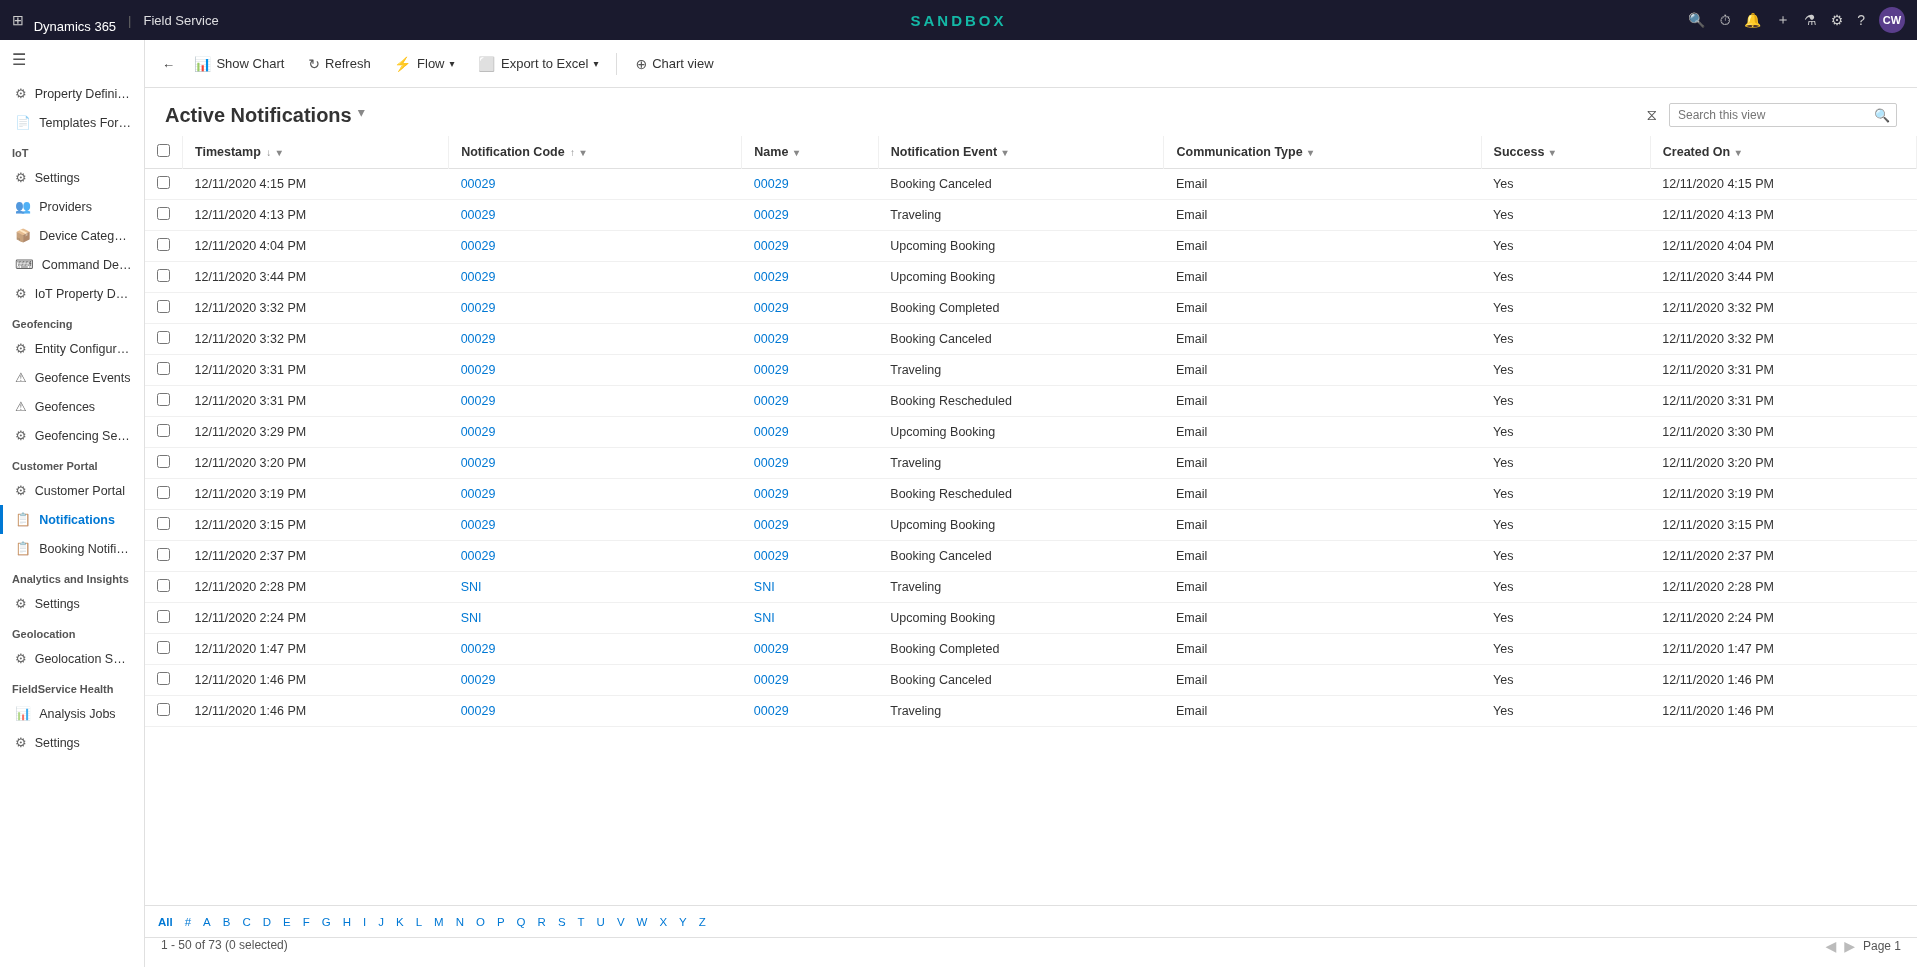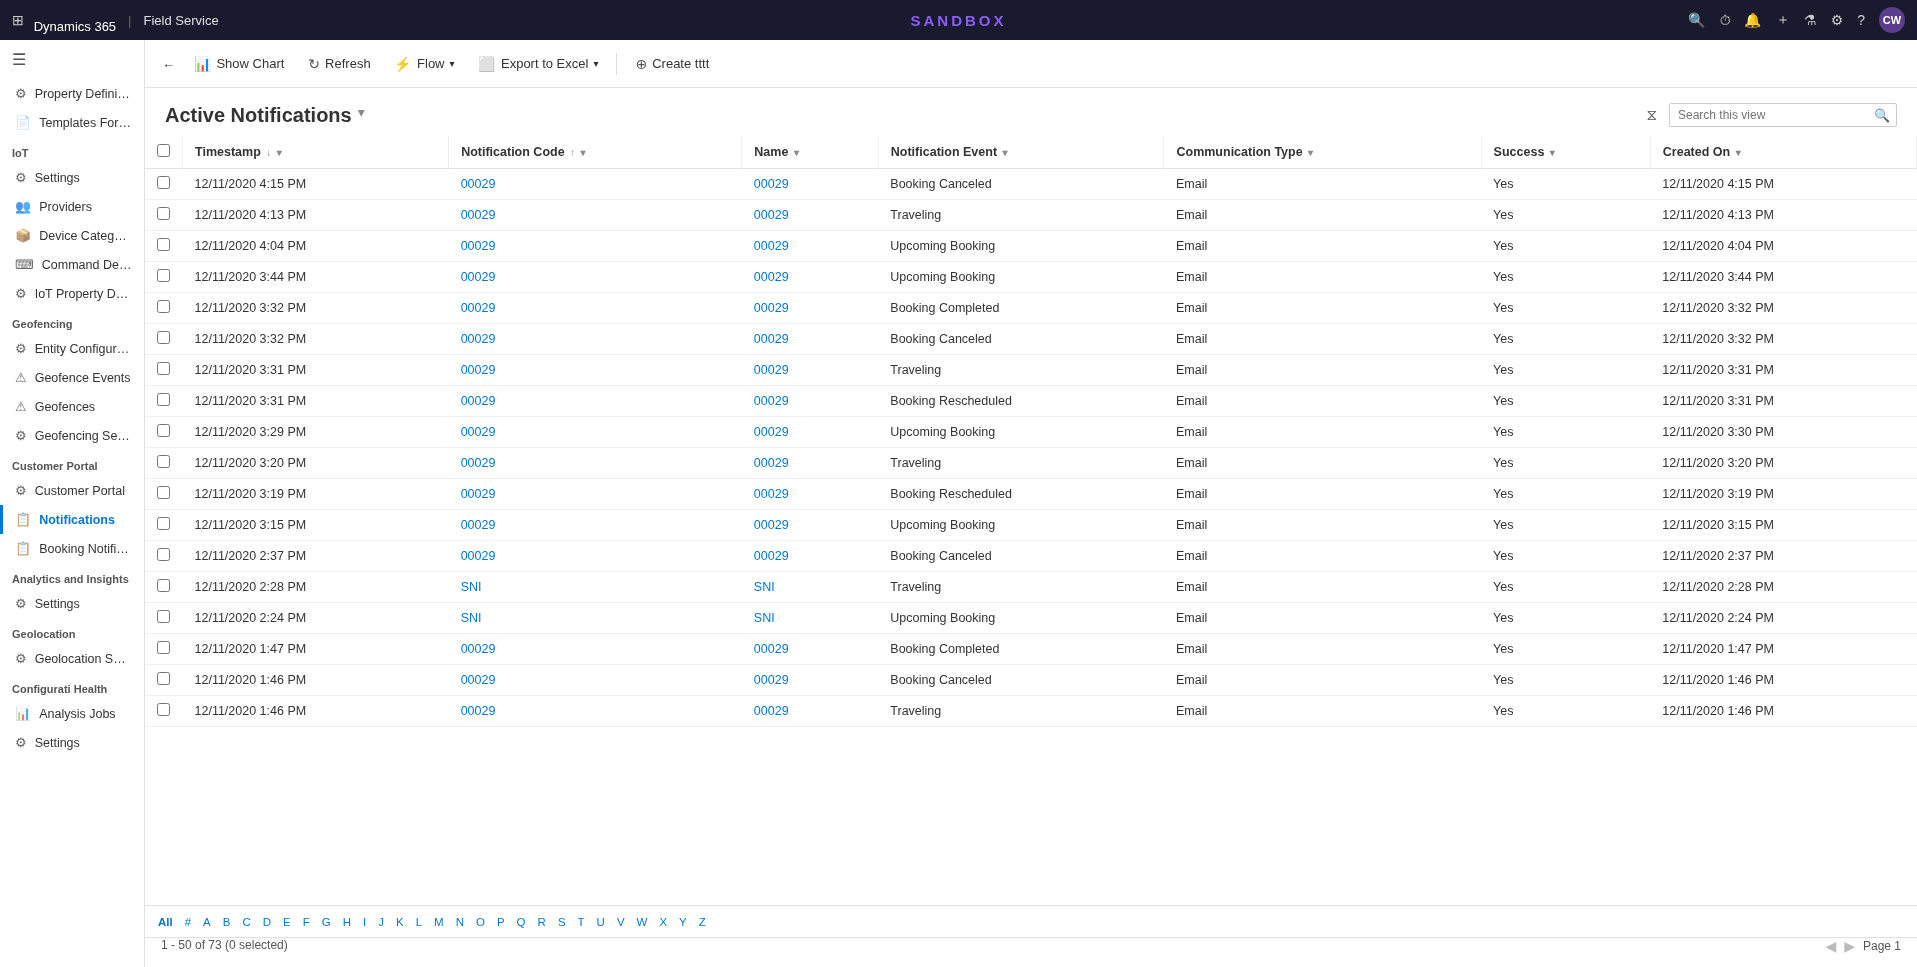--- a/index.html
+++ b/index.html
@@ -9,21 +9,21 @@
     .top-bar {
       background: #1a1a2e;
       height: 40px;
       display: flex;
       align-items: center;
       justify-content: space-between;
       padding: 0 12px;
       flex-shrink: 0;
     }
     .top-bar-left { display: flex; align-items: center; gap: 10px; }
-    .top-bar-title { color: #8b5cf6; font-size: 15px; font-weight: 600; letter-spacing: 3px; position: absolute; left: 50%; transform: translateX(-50%); }
+    .top-bar-title { color: #14b8a6; font-size: 15px; font-weight: 600; letter-spacing: 3px; position: absolute; left: 50%; transform: translateX(-50%); }
     .top-bar-right { display: flex; align-items: center; gap: 14px; margin-left: auto; }
     .top-bar-icon { color: #ccc; font-size: 14px; cursor: pointer; }
     .avatar { background: #5a3e8c; color: #fff; border-radius: 50%; width: 26px; height: 26px; display: flex; align-items: center; justify-content: center; font-size: 11px; font-weight: 600; }
     .app-name { color: #fff; font-size: 13px; margin-top: 12px; }
     .module-name { color: #fff; font-size: 13px; opacity: 0.85; }
 
     
     .main-layout { display: flex; flex: 1; overflow: hidden; }
 
     
@@ -277,21 +277,21 @@
         <div class="sidebar-section-label">Analytics and Insights</div>
         <div class="sidebar-item">
         <span class="icon">⚙</span>
         <span class="sidebar-item-text">Settings</span>
       </div>
         <div class="sidebar-section-label">Geolocation</div>
         <div class="sidebar-item">
         <span class="icon">⚙</span>
         <span class="sidebar-item-text">Geolocation Setti...</span>
       </div>
-        <div class="sidebar-section-label">Configurati Health</div>
+        <div class="sidebar-section-label">FieldService Health</div>
         <div class="sidebar-item">
         <span class="icon">📊</span>
         <span class="sidebar-item-text">Analysis Jobs</span>
       </div>
         <div class="sidebar-item">
         <span class="icon">⚙</span>
         <span class="sidebar-item-text">Settings</span>
       </div>
       </div>
   </div>
@@ -314,21 +314,21 @@
         <span style="font-size:10px;">▾</span>
       </button>
       <button class="toolbar-btn toolbar-btn-excel">
         <span class="icon" style="color:#217346;">⬜</span>
         <span>Export to Excel</span>
         <span style="font-size:10px;">▾</span>
       </button>
       <div class="toolbar-sep"></div>
       <button class="toolbar-btn">
         <span class="icon">⊕</span>
-        <span>Create tttt</span>
+        <span>Chart view</span>
       </button>
     </div>
 
     <div class="page-header">
       <div class="page-title-row">
         <span class="page-title">Active Notifications</span>
         <span class="page-title-chevron">▾</span>
       </div>
       <div class="header-right">
         <button class="filter-icon-btn">⧖</button>

